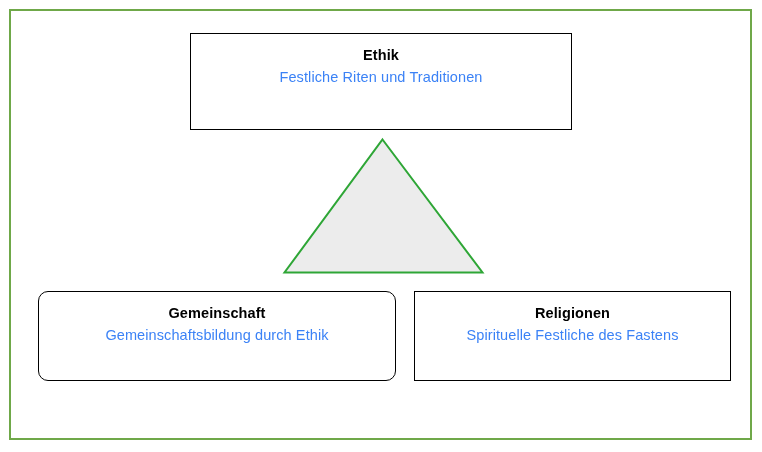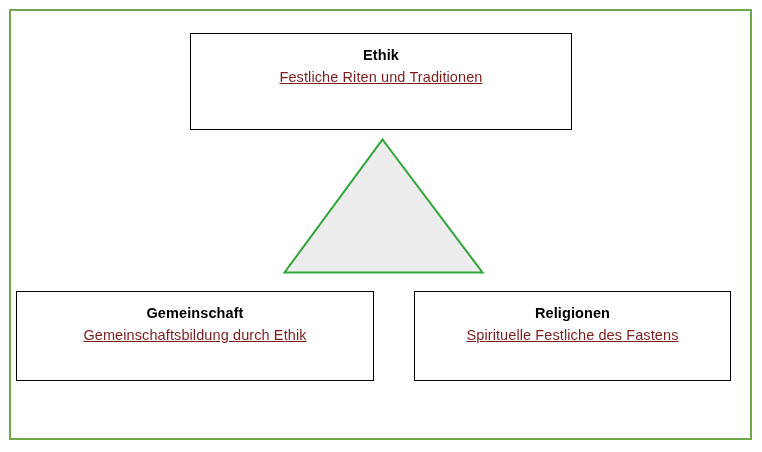--- a/index.html
+++ b/index.html
@@ -52,39 +52,39 @@
     font-weight: bold;
     color: #000000;
     line-height: 1.45;
     letter-spacing: 0.1px;
   }
 
   .box-subtitle {
     display: block;
     font-size: 14.5px;
     font-weight: normal;
-    color: #7f1d1d;
+    color: #3b82f6;
     line-height: 1.5;
     letter-spacing: 0.1px;
     margin-top: 1px;
-    text-decoration: underline;
   }
 
   #box-ethik {
     left: 190px;
     top: 33px;
     width: 382px;
     height: 97px;
   }
 
   #box-gemeinschaft {
-    left: 16px;
+    left: 38px;
     top: 291px;
     width: 358px;
     height: 90px;
+    border-radius: 10px;
   }
 
   #box-religionen {
     left: 414px;
     top: 291px;
     width: 317px;
     height: 90px;
   }
 
   

